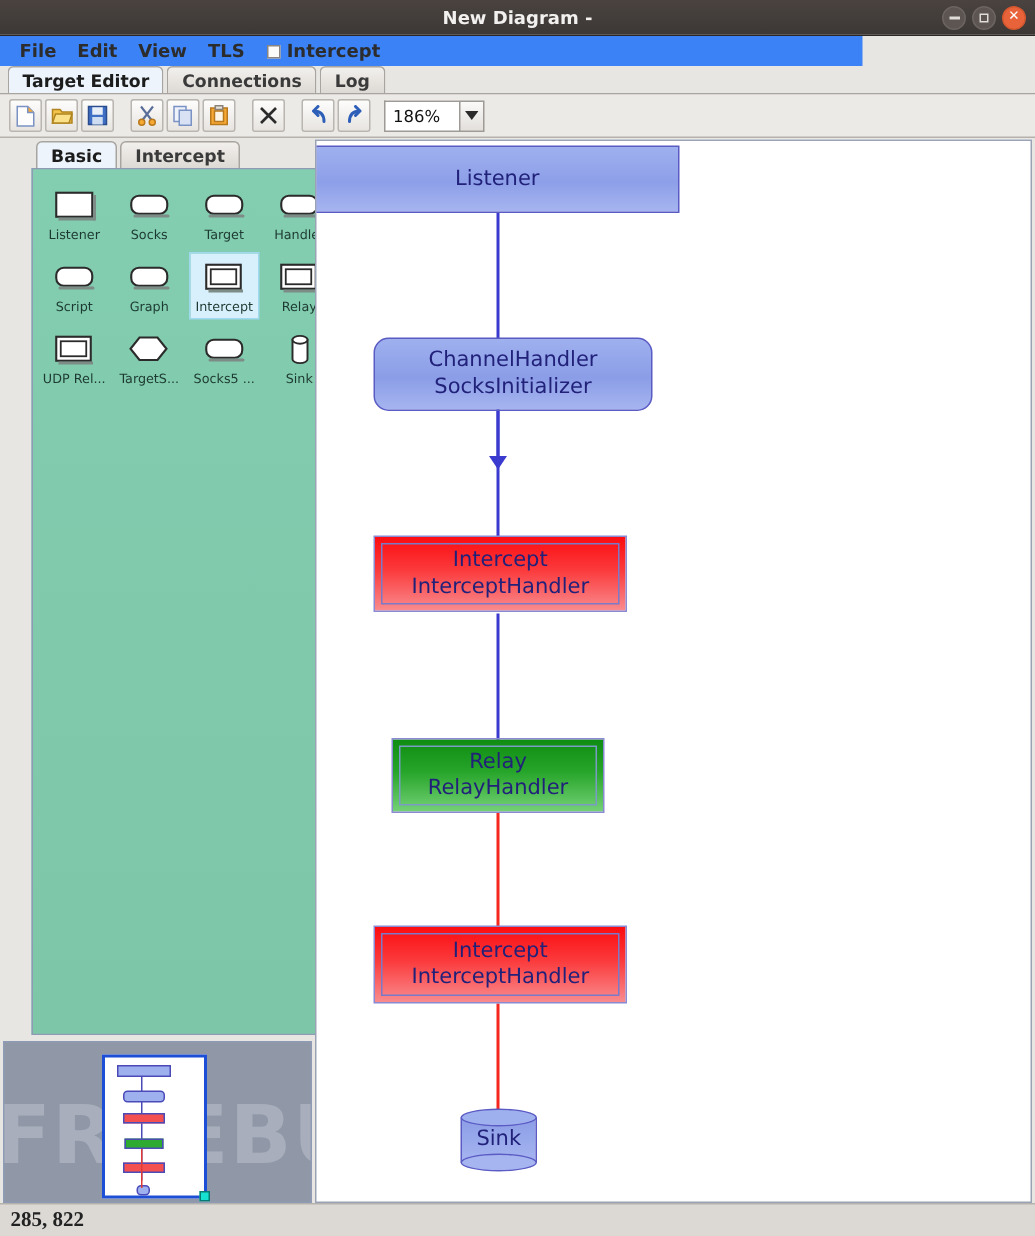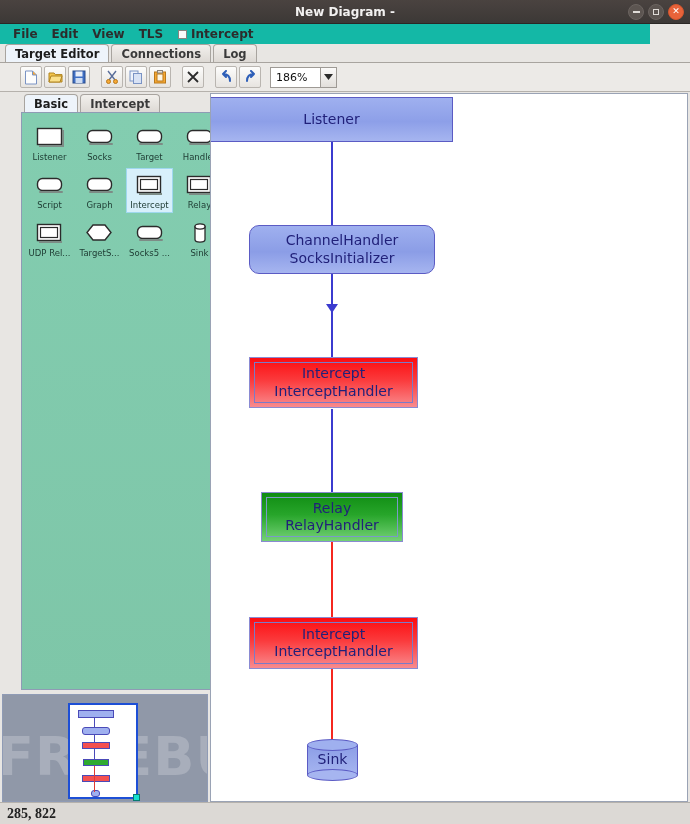--- a/index.html
+++ b/index.html
@@ -36,22 +36,22 @@
     color: #e0dcd8; font-size: 10px; line-height: 1;
     border: 1px solid #6b6460;
   }
   .winbtn.close { background: #e8633a; border-color: #d4572f; color: #fff; }
   .winbtn .glyph { font-size: 9px; font-weight: bold; display: block; margin-top: -1px; }
   .winbtn .bar { width: 7px; height: 1.5px; background: #e0dcd8; }
   .winbtn .sq { width: 6px; height: 6px; border: 1.5px solid #e0dcd8; }
 
   
   .menubar {
-    position: absolute; left: 0; top: 24px; width: 650px; height: 20px;
-    background: #14b8a6;
+    position: absolute; left: 0; top: 24px; width: 575px; height: 20px;
+    background: #3b82f6;
     display: flex; align-items: center; padding-left: 6px;
   }
   .menu-item {
     font-size: 12px; color: #2c2c2c; padding: 1px 7px; font-weight: bold;
     font-family: "DejaVu Sans", sans-serif; cursor: default;
   }
   .menu-check {
     display: flex; align-items: center; gap: 4px; padding: 1px 6px; margin-left: 2px;
   }
   .chkbox {
@@ -75,21 +75,21 @@
   }
   .tab.active {
     background: #eef4fb; color: #1c1c1c; border-color: #a8a49f;
     position: relative; z-index: 2;
   }
 
   
   .toolbar {
     position: absolute; left: 0; top: 63px; width: 690px; height: 29px;
     background: #eceae7; border-bottom: 1px solid #b5b1ac;
-    display: flex; align-items: center; padding-left: 20px; gap: 2px;
+    display: flex; align-items: center; padding-left: 6px; gap: 2px;
   }
   .tbtn {
     width: 22px; height: 22px;
     border: 1px solid #b9b5b0; background: linear-gradient(180deg,#fdfdfc,#e7e4e0);
     border-radius: 2px;
     display: flex; align-items: center; justify-content: center;
   }
   .tbsep { width: 7px; }
   .zoombox {
     margin-left: 7px; display: flex; height: 21px; align-items: stretch;

